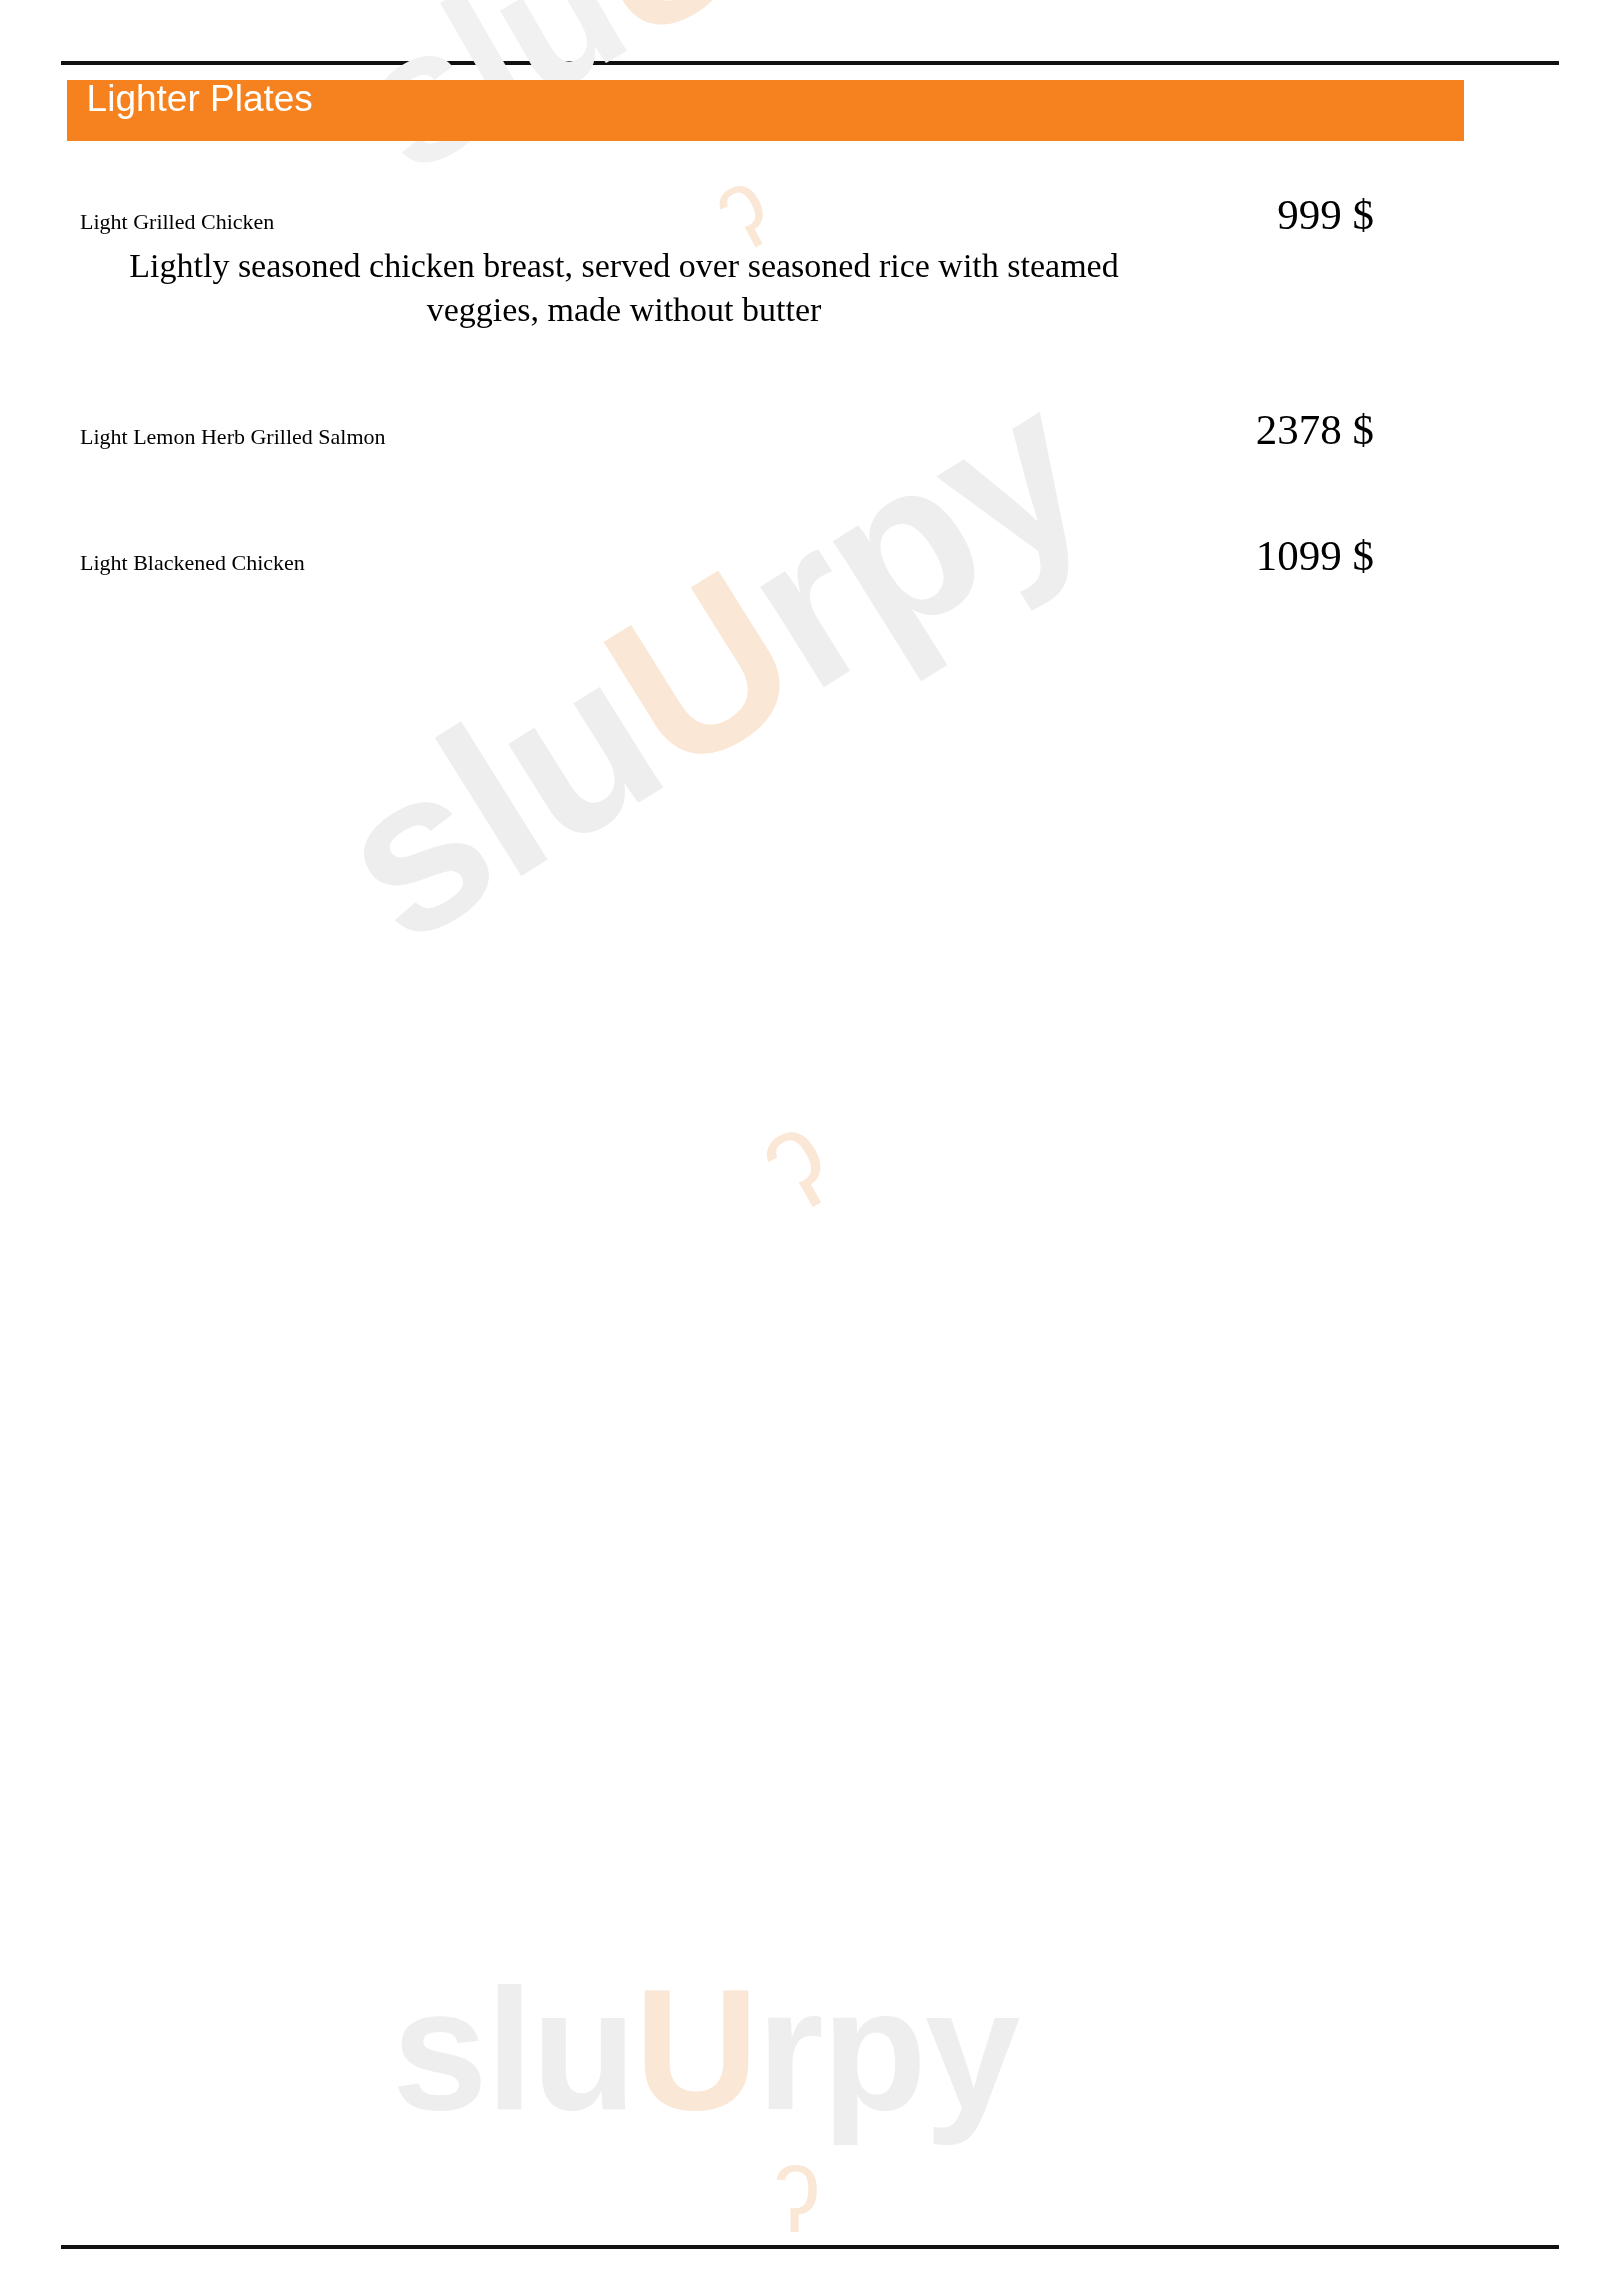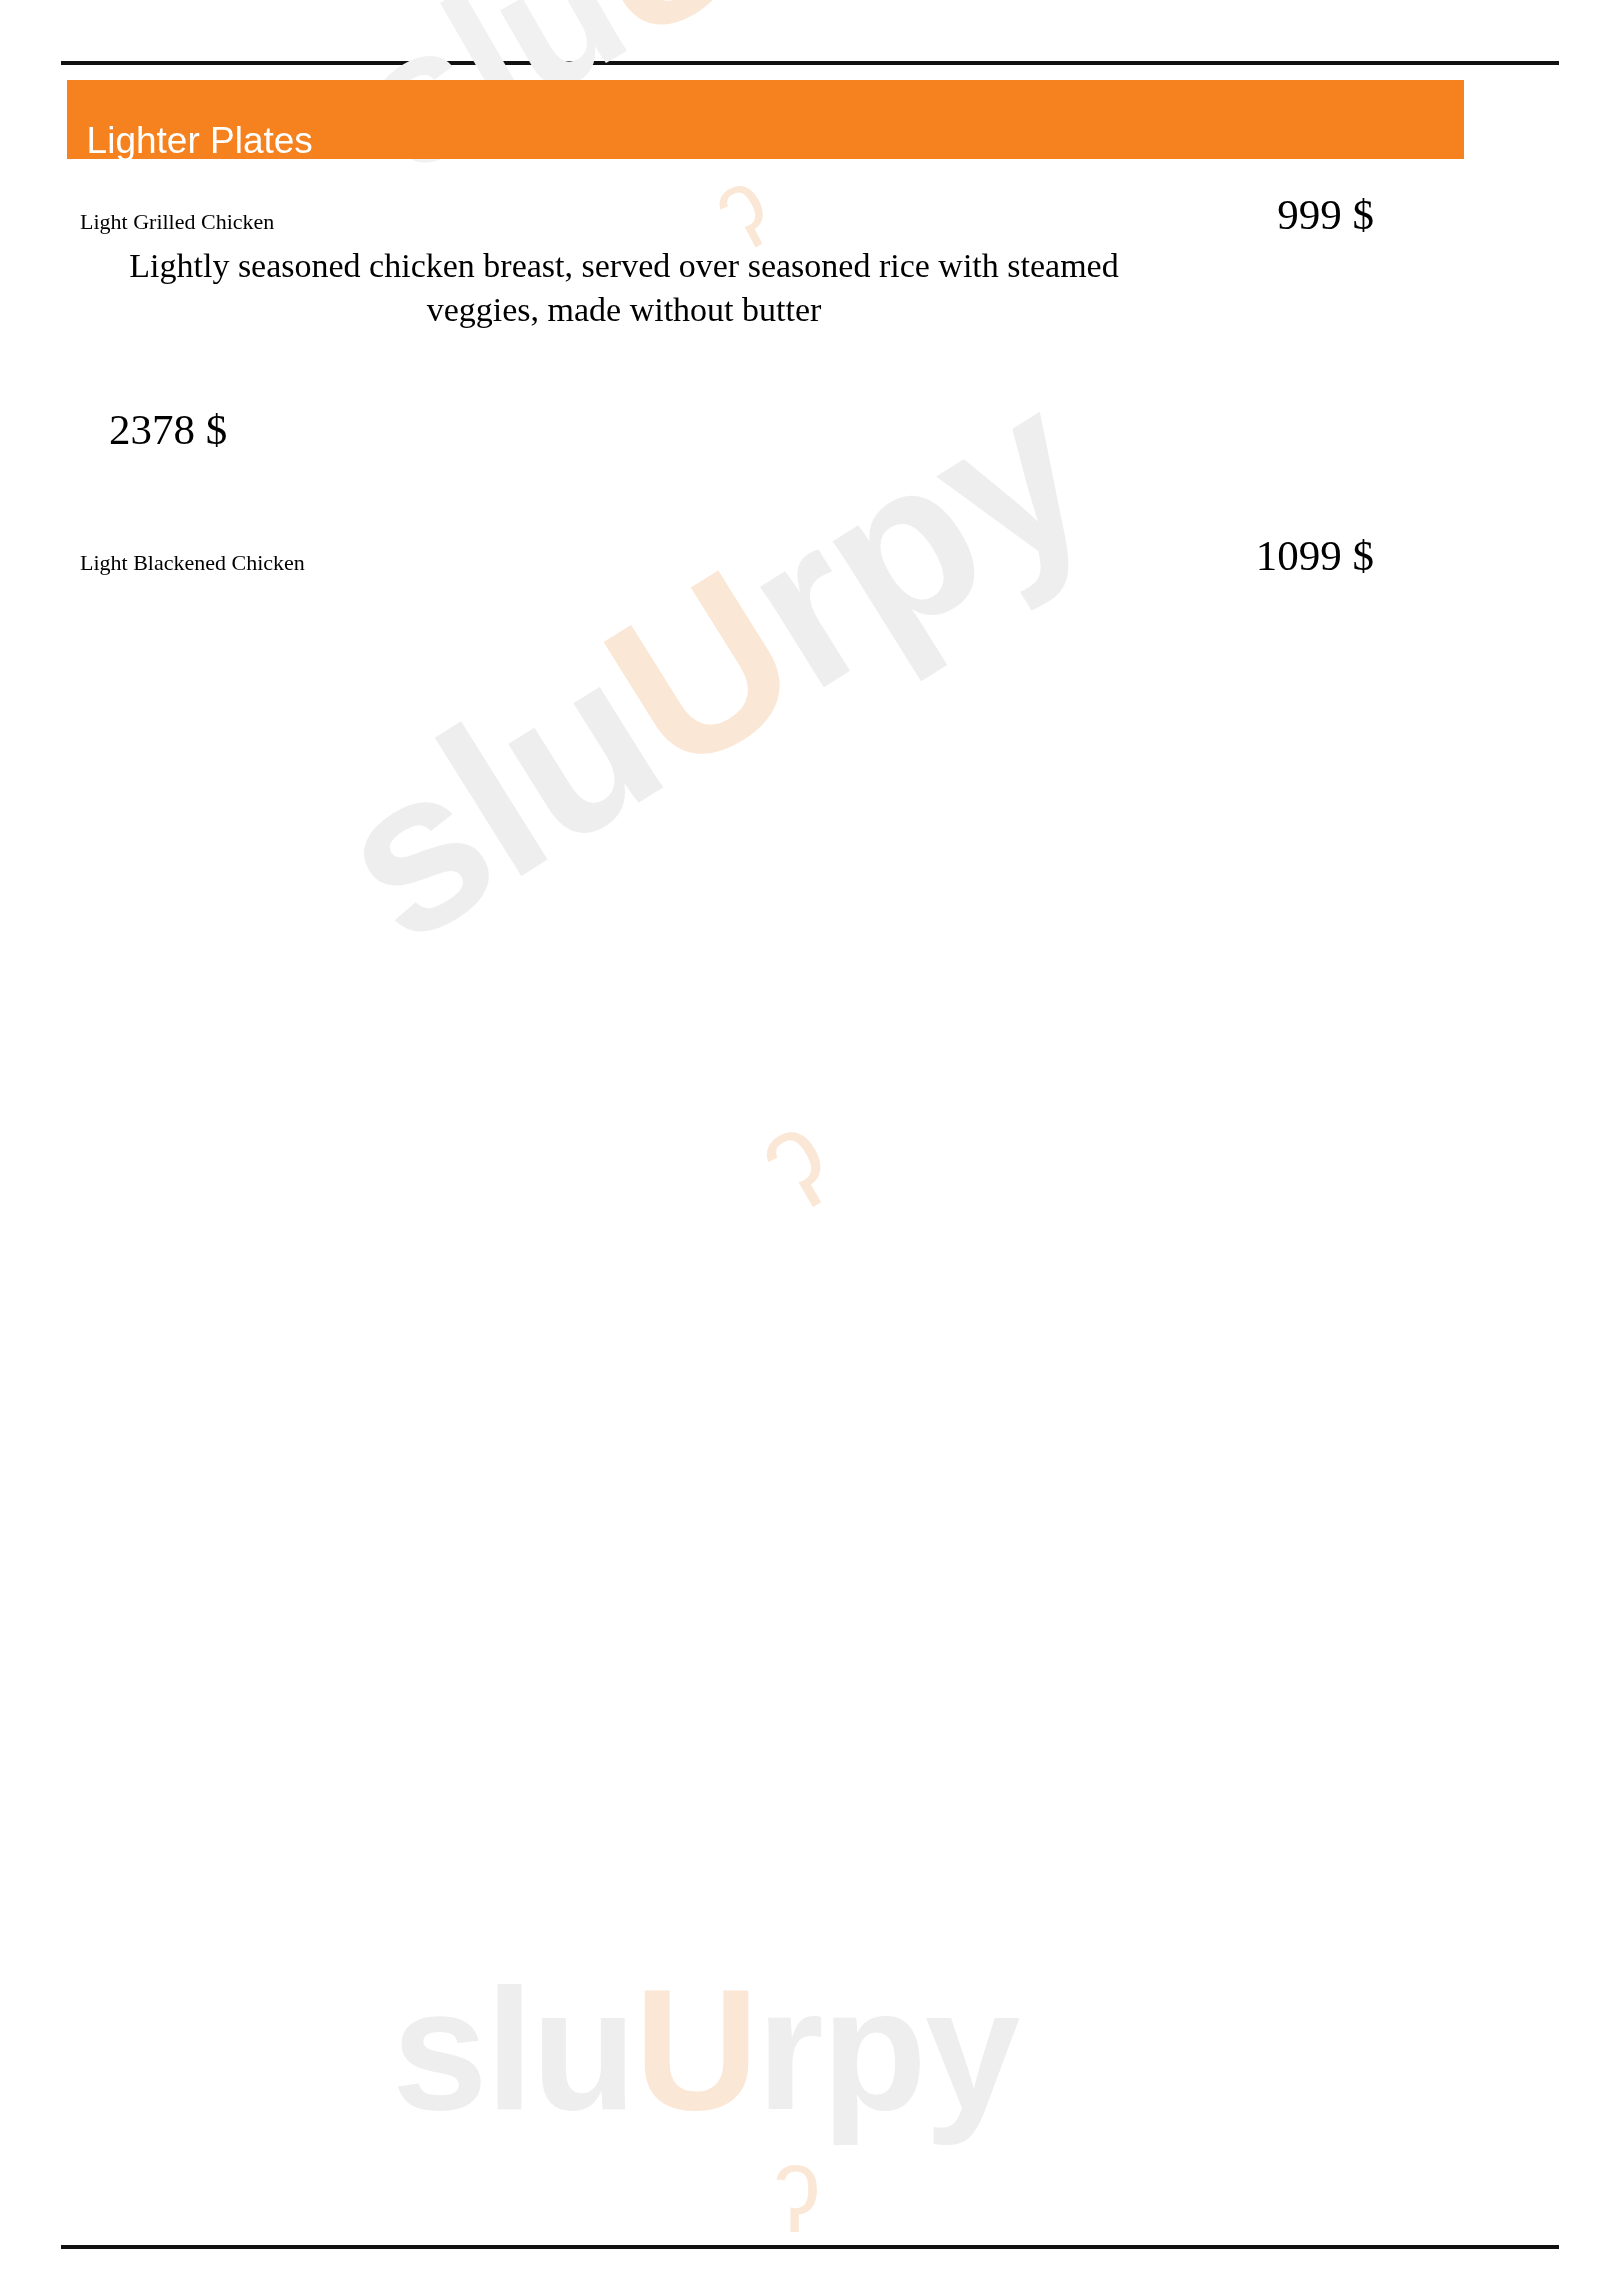--- a/index.html
+++ b/index.html
@@ -88,24 +88,24 @@
   .sw-1 { left: 725px; top: 167px; font-size: 88px; transform: rotate(-28deg); }
   .sw-2 { left: 774px; top: 1108px; font-size: 108px; transform: rotate(-30deg); }
   .sw-3 { left: 774px; top: 2147px; font-size: 93px; }
 
   
   .section-bar {
     position: absolute;
     left: 67px;
     top: 80px;
     width: 1397px;
-    height: 79px;
+    height: 61px;
     background: #f5821f;
     display: flex;
-    align-items: flex-end;
+    align-items: flex-start;
   }
   .section-bar .section-title {
     font-family: "Liberation Sans", sans-serif;
     font-size: 37px;
     color: #ffffff;
     padding-left: 19.6px;
     line-height: 1;
   }
 
   
@@ -165,20 +165,21 @@
     <div class="menu-item">
       <div class="item-head">
         <div class="item-name">Light Grilled Chicken</div>
         <div class="item-price">999 $</div>
       </div>
       <div class="item-desc">Lightly seasoned chicken breast, served over seasoned rice with steamed veggies, made without butter</div>
     </div>
 
     <div class="menu-item">
       <div class="item-head">
+        <div class="item-name">Light Lemon Herb Grilled Salmon</div>
         <div class="item-price">2378 $</div>
       </div>
     </div>
 
     <div class="menu-item">
       <div class="item-head">
         <div class="item-name">Light Blackened Chicken</div>
         <div class="item-price">1099 $</div>
       </div>
     </div>

